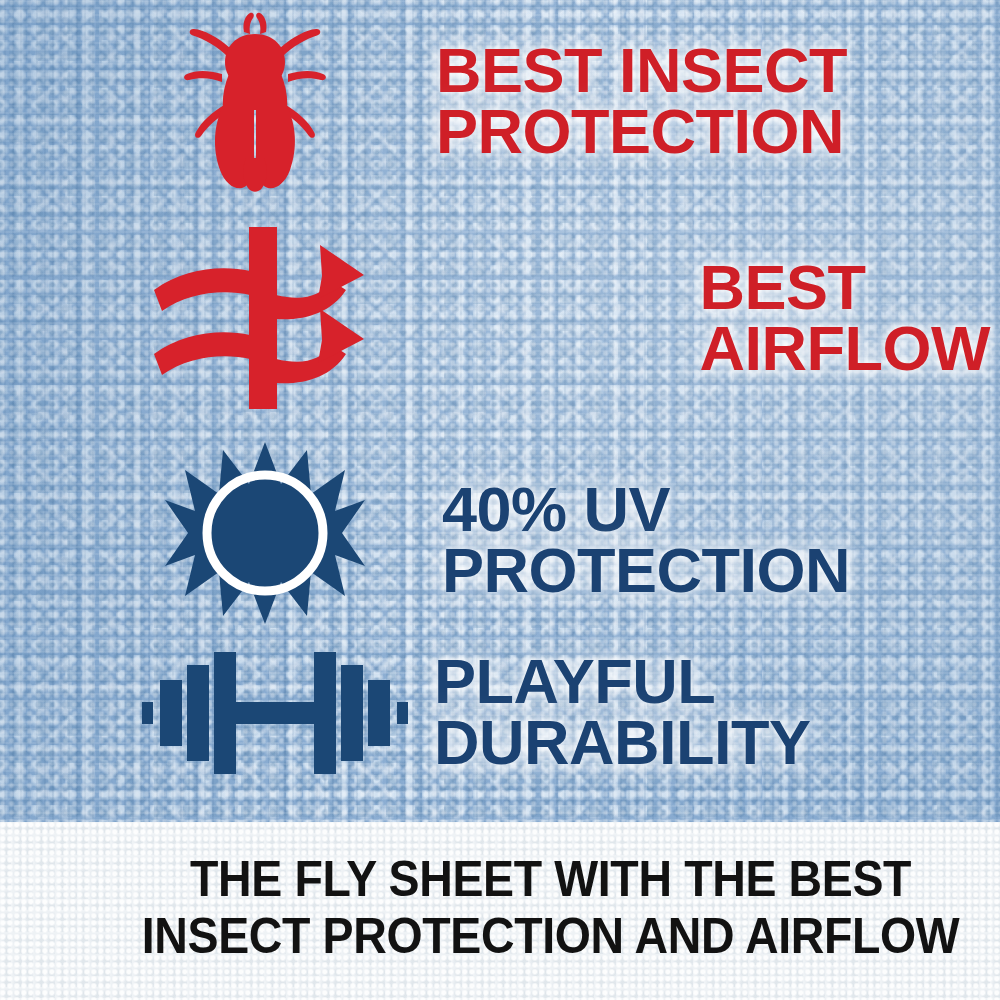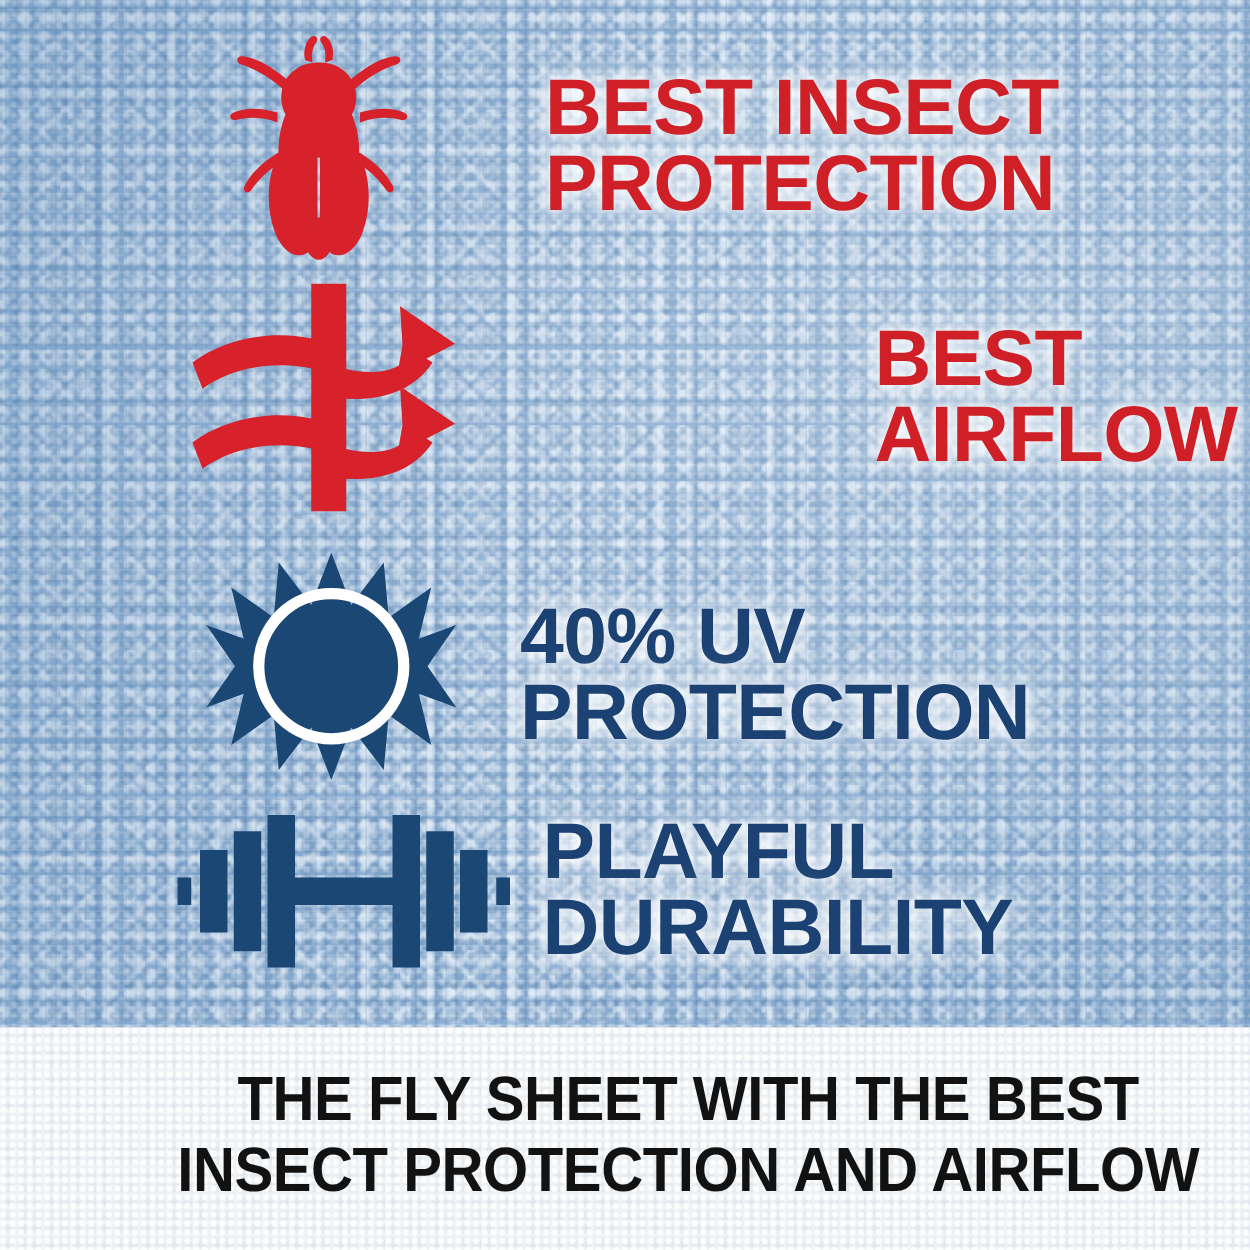--- a/index.html
+++ b/index.html
@@ -88,23 +88,23 @@
       0 0 28px rgba(255,255,255,0.45);
   }
   .txt-navy {
     color: #1b4272;
     text-shadow:
       0 0 9px rgba(255,255,255,0.95),
       0 0 18px rgba(255,255,255,0.78),
       0 0 30px rgba(255,255,255,0.5);
   }
 
-  #row-insect   { left: 170px; top: 22px;  width: 820px; height: 190px; }
+  #row-insect   { left: 170px; top: 6px;  width: 820px; height: 190px; }
   #row-airflow  { left: 150px; top: 222px; width: 840px; height: 192px; justify-content: space-between; }
-  #row-uv       { left: 150px; top: 440px; width: 840px; height: 200px; }
+  #row-uv       { left: 150px; top: 440px; width: 840px; height: 200px; gap: 26px; }
   #row-durable  { left: 130px; top: 632px; width: 860px; height: 160px; }
 
   #row-insect  .feature-icon { width: 170px; height: 186px; }
   #row-airflow .feature-icon { width: 230px; height: 190px; }
   #row-uv      .feature-icon { width: 230px; height: 200px; }
   #row-durable .feature-icon { width: 290px; height: 160px; }
 
   #row-insect  .feature-text { font-size: 63px; margin-left: 96px; }
   #row-airflow .feature-text { font-size: 63px; margin-left: 36px; }
   #row-uv      .feature-text { font-size: 63px; margin-left: 36px; }

